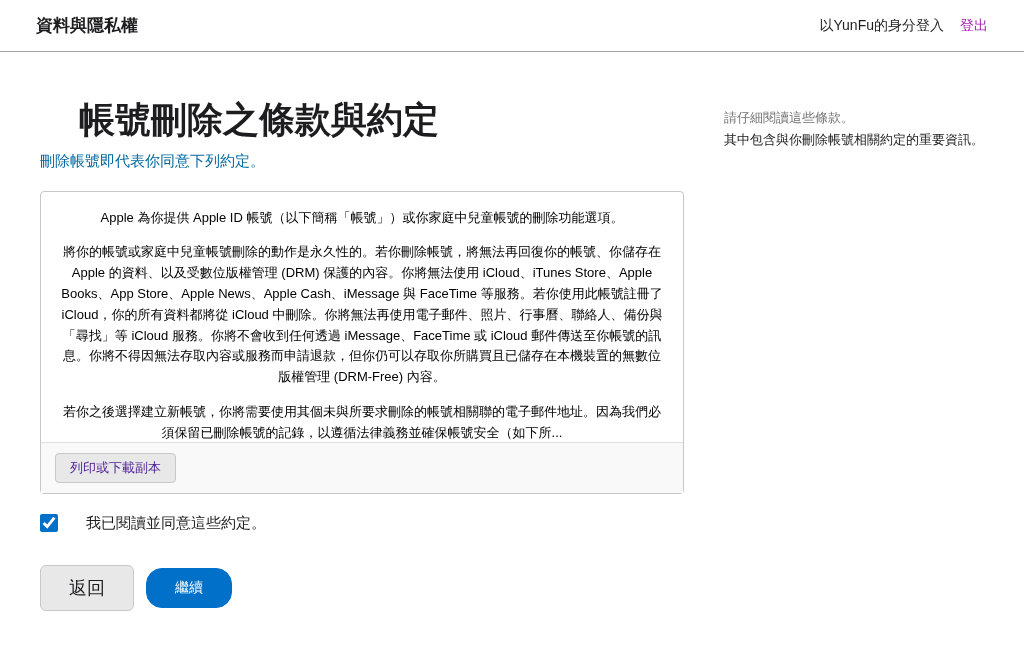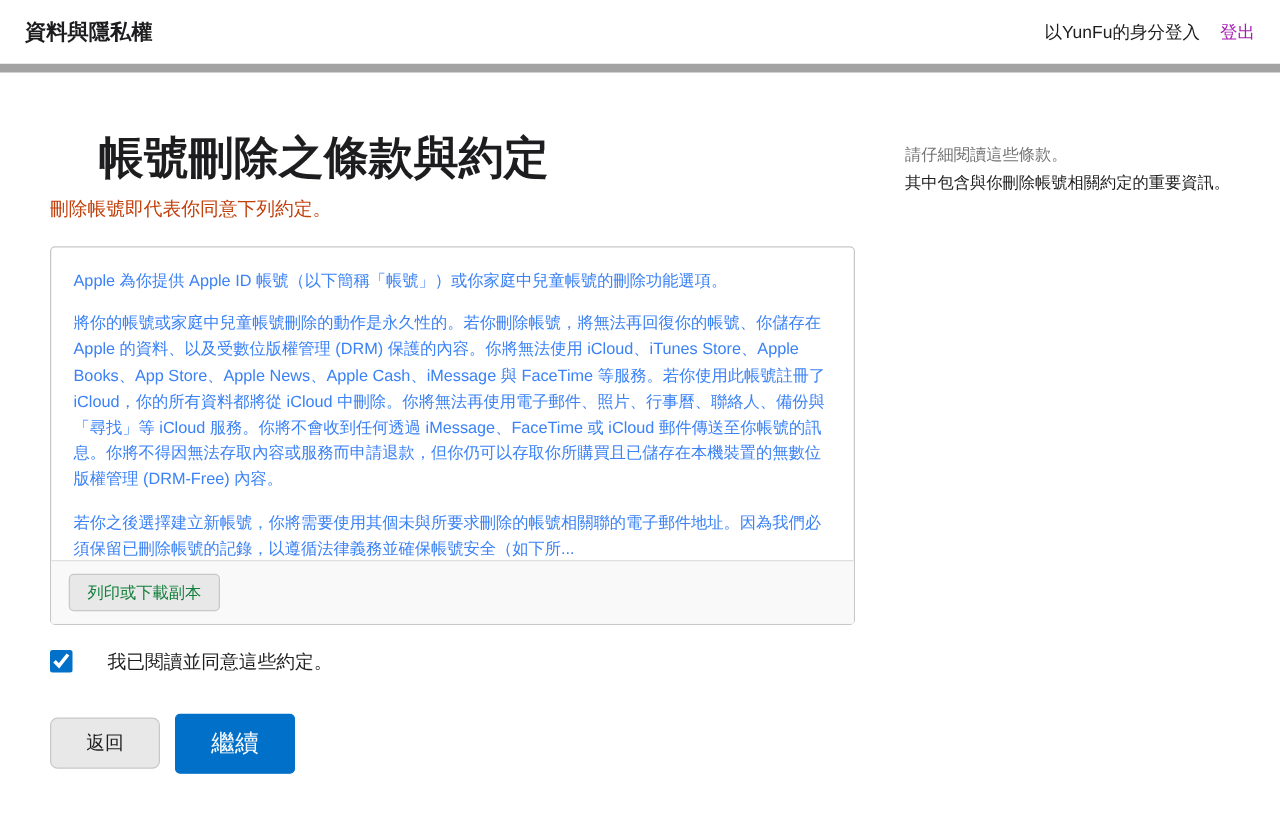--- a/index.html
+++ b/index.html
@@ -15,22 +15,22 @@
       width: 1024px;
       height: 652px;
       overflow: hidden;
     }
 
     
     .header {
       display: flex;
       justify-content: space-between;
       align-items: center;
-      padding: 14px 20px;
-      border-bottom: 7px solid #a3a3a3;
+      padding: 14px 36px;
+      border-bottom: 1px solid #a3a3a3;
       text-align: center;
     }
 
     .header-title {
       font-size: 17px;
       font-weight: 600;
       color: #1d1d1f;
     }
 
     .header-right {
@@ -73,43 +73,44 @@
       font-size: 36px;
       font-weight: 700;
       color: #1d1d1f;
       margin-bottom: 12px;
       line-height: 1.1;
       padding-left: 39px;
     }
 
     .page-subtitle {
       font-size: 15px;
-      color: #c2410c;
+      color: #0369a1;
       margin-bottom: 20px;
     }
 
     
     .terms-box {
       border: 1px solid #c7c7c7;
       border-radius: 4px;
       padding: 0;
       position: relative;
       margin-bottom: 20px;
       background: #fff;
     }
 
     .terms-content {
       padding: 16px 18px;
       height: 250px;
       overflow-y: scroll;
       font-size: 13px;
       line-height: 1.6;
-      color: #3b82f6;
+      color: #000000;
       scrollbar-width: thin;
       scrollbar-color: #c0c0c0 #f0f0f0;
+      text-align: center;
     }
 
     .terms-content::-webkit-scrollbar {
       width: 14px;
     }
 
     .terms-content::-webkit-scrollbar-track {
       background: #f0f0f0;
       border-left: 1px solid #d0d0d0;
     }
@@ -134,21 +135,21 @@
       border-top: 1px solid #e0e0e0;
       background: #f9f9f9;
     }
 
     .print-button {
       background: #e8e8e8;
       border: 1px solid #c8c8c8;
       border-radius: 4px;
       padding: 5px 14px;
       font-size: 13px;
-      color: #15803d;
+      color: #4c1d95;
       cursor: pointer;
     }
 
     
     .checkbox-row {
       display: flex;
       align-items: center;
       gap: 28px;
       margin-bottom: 32px;
     }
@@ -170,32 +171,32 @@
       display: flex;
       gap: 12px;
       align-items: center;
     }
 
     .btn-back {
       background: #e8e8e8;
       border: 1px solid #c8c8c8;
       border-radius: 6px;
       padding: 10px 28px;
-      font-size: 15px;
+      font-size: 18px;
       color: #1d1d1f;
       cursor: pointer;
       font-family: inherit;
     }
 
     .btn-continue {
       background: #0070c9;
       border: 1px solid #0070c9;
-      border-radius: 4px;
+      border-radius: 16px;
       padding: 10px 28px;
-      font-size: 19px;
+      font-size: 14px;
       color: #ffffff;
       cursor: pointer;
       font-family: inherit;
       text-align: right;
     }
 
     
     .sidebar-hint-title {
       font-size: 13px;
       color: #737373;

